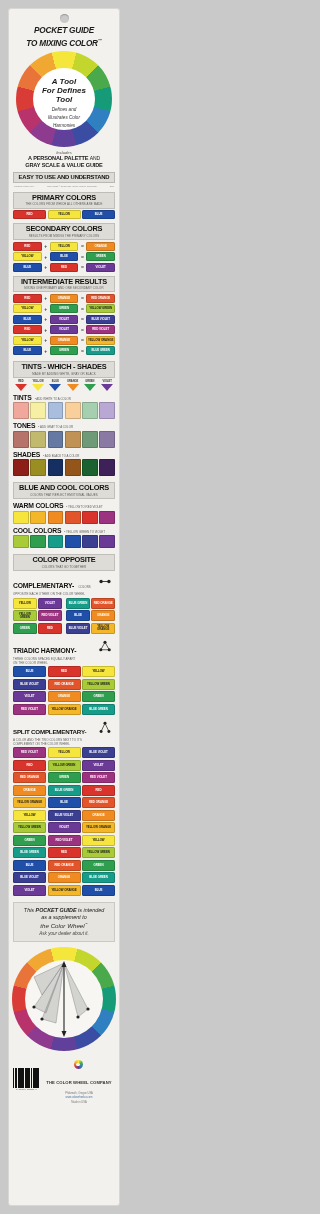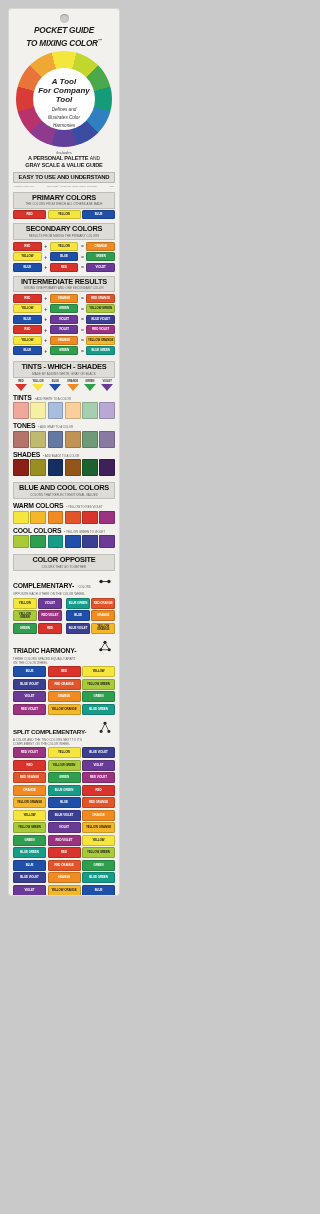--- a/index.html
+++ b/index.html
@@ -4,21 +4,21 @@
 <style>
   * { box-sizing: border-box; margin: 0; padding: 0; }
   body {
     width: 128px; height: 1214px;
     background: #c9c9c9;
     font-family: "Liberation Sans", sans-serif;
     overflow: hidden;
   }
   .card {
     position: absolute; left: 8px; top: 8px;
-    width: 112px; height: 888px;
+    width: 112px; height: 1198px;
     background: #f2f1ed;
     border: 1px solid #d8d7d2;
     border-radius: 3px;
     overflow: hidden;
   }
   .hole {
     width: 9px; height: 9px; border-radius: 50%;
     background: #c9c9c9; margin: 5px auto 2px auto;
     box-shadow: inset 0 1px 1px rgba(0,0,0,.25);
   }
@@ -143,21 +143,21 @@
 
   <div class="title">
     <span>POCKET GUIDE</span><br>
     <span>TO MIXING COLOR</span><sup>™</sup>
   </div>
 
   <div class="wheel-wrap">
     <div class="wheel"></div>
     <div class="wheel-text">
       <div class="wt-main">A Tool</div>
-      <div class="wt-main">For Company</div>
+      <div class="wt-main">For Defines</div>
       <div class="wt-main">Tool</div>
       <div class="wt-sub">Defines and</div>
       <div class="wt-sub">Illustrates Color</div>
       <div class="wt-sub">Harmonies</div>
     </div>
   </div>
 
   <div class="includes">Includes</div>
   <div class="inc-line">
     <span>A PERSONAL PALETTE</span>

